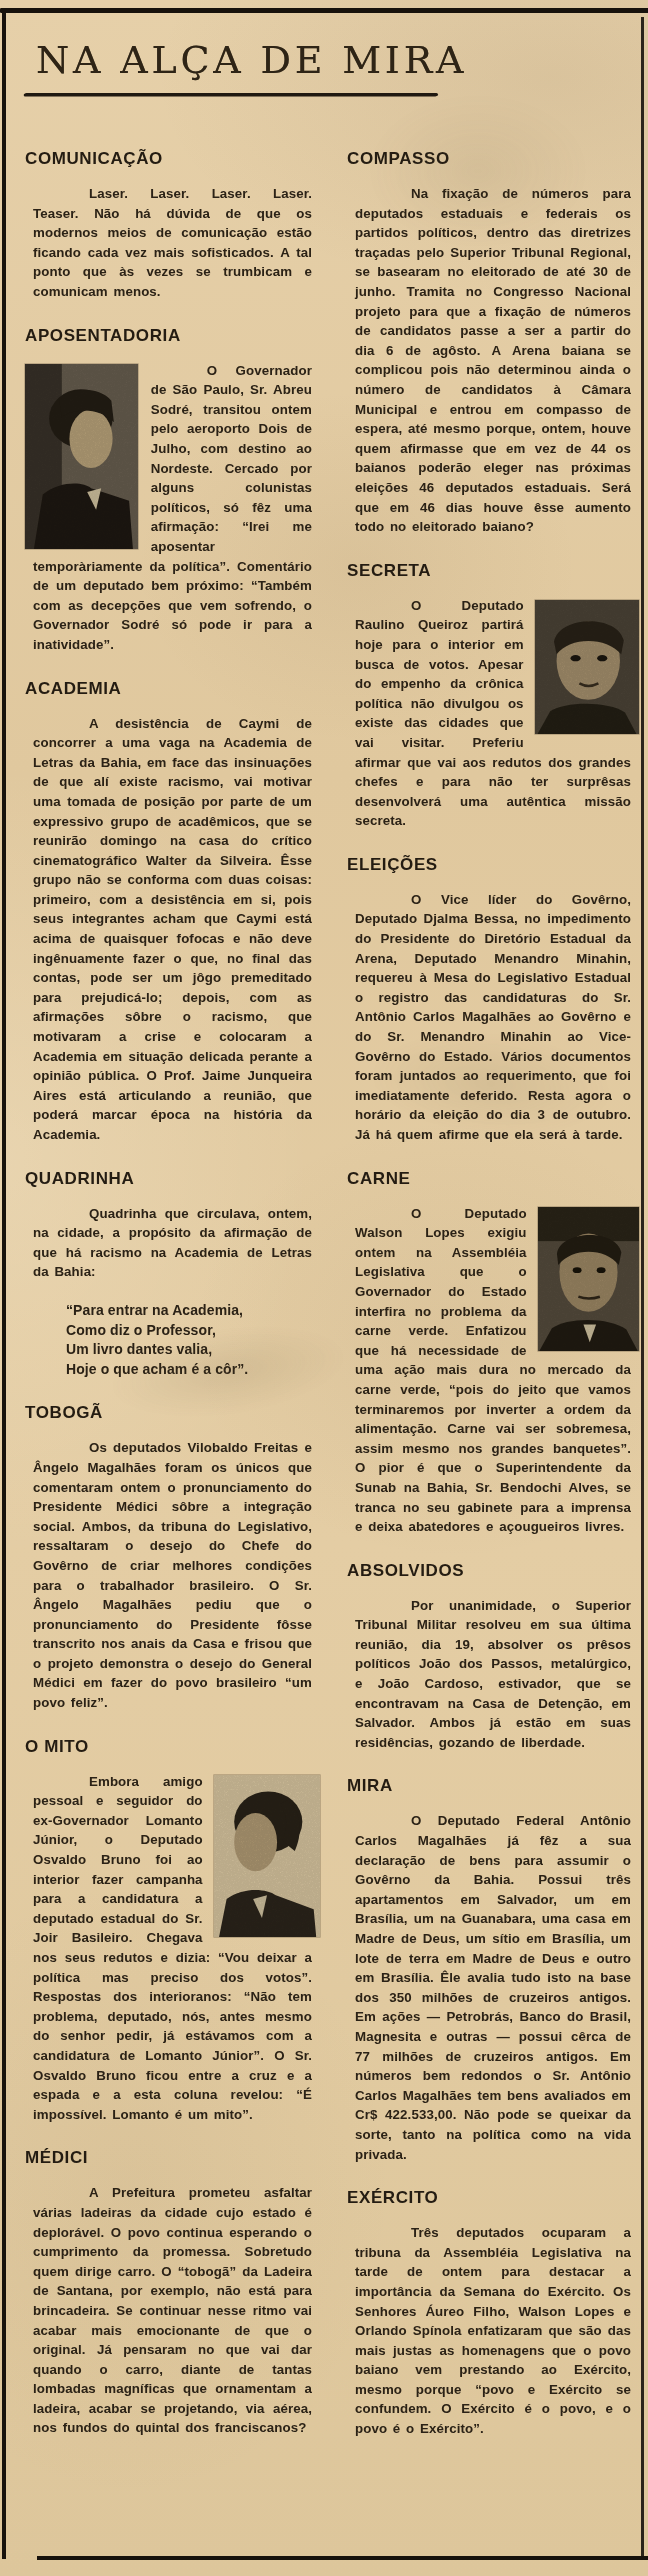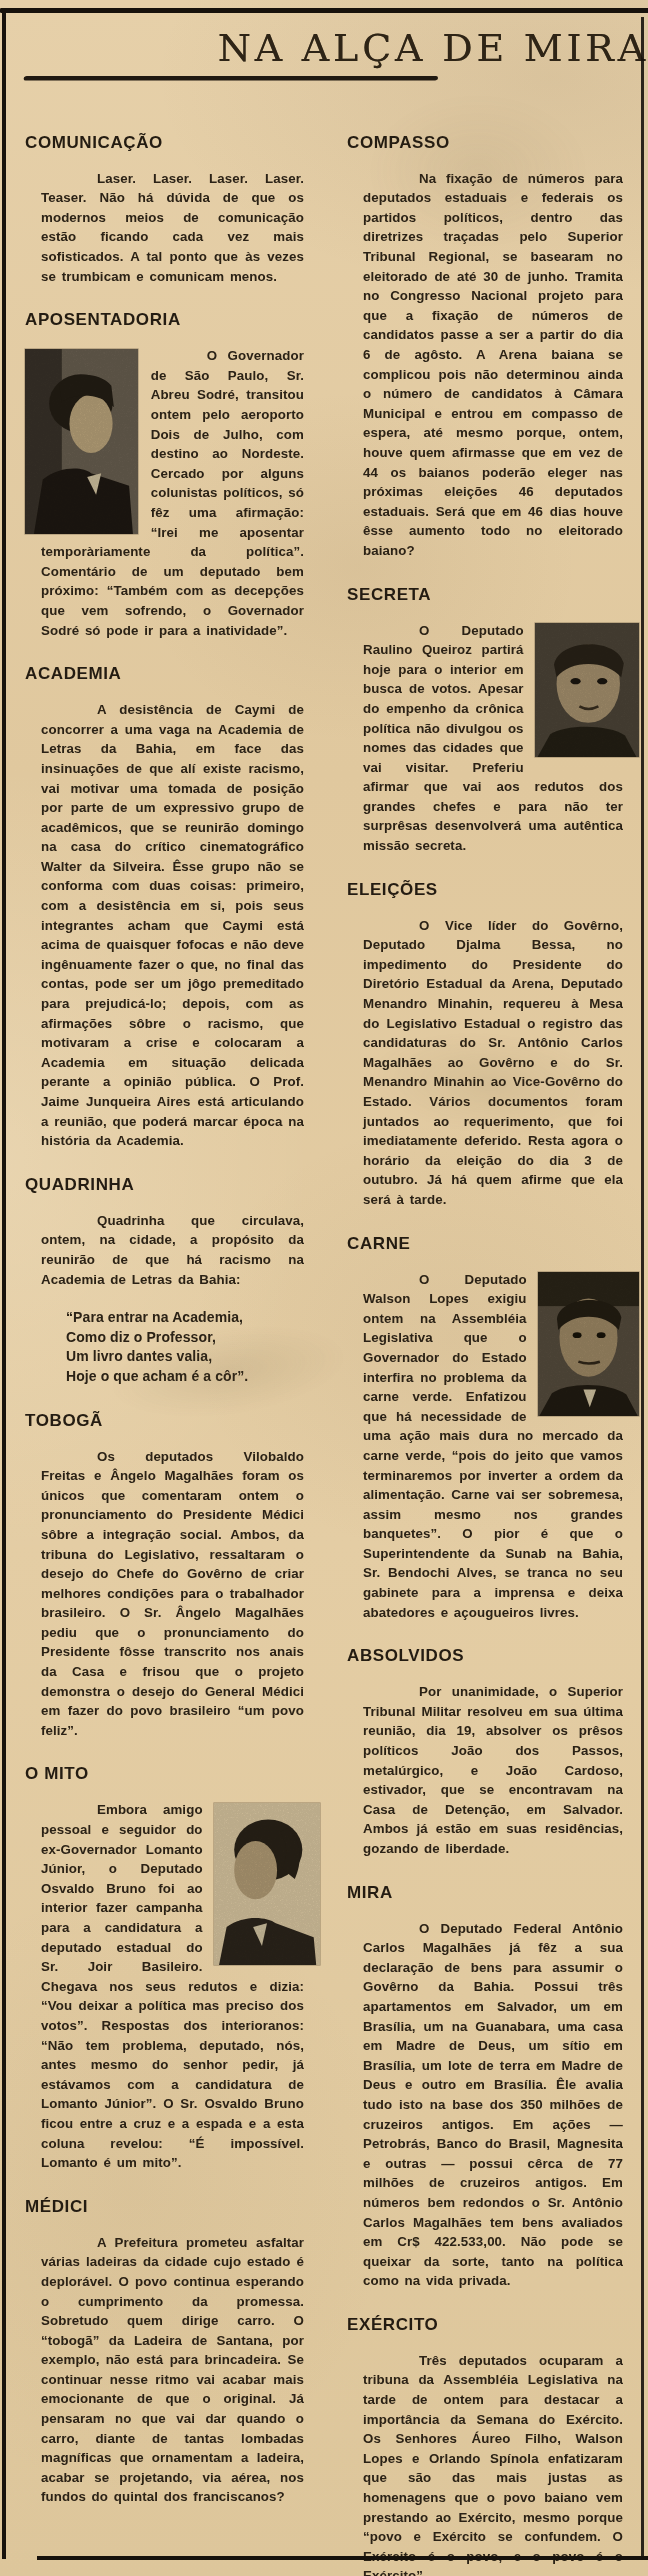--- a/index.html
+++ b/index.html
@@ -20,46 +20,45 @@
   }
   
   .frame{position:absolute;background:#17120c;}
   .frame-top{left:0;top:7.6px;width:649px;height:5.7px;border-radius:1.3px;}
   .frame-left{left:1.9px;top:7.6px;width:3.8px;height:2551px;}
   .frame-right{left:641px;top:16.5px;width:3.2px;height:2542px;opacity:.9;}
   .frame-bottom{left:37px;top:2556px;width:612px;height:3.8px;}
   
   .masthead{padding:29px 0 0 24px;}
   .masthead h1{
-    margin:0;
+    margin:12px;
     font-family:"DejaVu Serif", serif;
     font-weight:500;
     font-size:38px;
     line-height:1.05;
     letter-spacing:3.8px;
     color:#2e2416;
     text-shadow:0 0 0.6px rgba(46,36,22,.6);
-    text-align:right;
   }
   .title-rule{margin:7.6px 0 0 1.3px;width:413px;height:3.2px;background:#201911;border-radius:1.9px;
     box-shadow:-1.3px 0.6px 0 #201911;}
   
   .columns{display:flex;gap:27px;padding:53px 0 0 25px;}
   .col{width:295px;}
   .col.right{width:292px;}
   section{margin:0 0 24px 0;}
   h2{
     margin:0 0 15px 0;
     font-size:17px;
     font-weight:800;
     letter-spacing:0.6px;
     color:#241c12;
   }
   p.body{
-    margin:16px;
+    margin:8px;
     font-size:13.3px;
     font-weight:700;
     line-height:19.6px;
     letter-spacing:0.1px;
     word-spacing:1.9px;
     text-align:justify;
     text-indent:56px;
     color:#2b2216;
   }
   .verse{margin:19px 0 0 41px;}
@@ -136,21 +135,21 @@
         <p class="body">O Governador de São Paulo, Sr. Abreu Sodré, transitou ontem pelo aeroporto Dois de Julho, com destino ao Nordeste. Cercado por alguns colunistas políticos, só fêz uma afirmação: “Irei me aposentar temporàriamente da política”. Comentário de um deputado bem próximo: “Também com as decepções que vem sofrendo, o Governador Sodré só pode ir para a inatividade”.</p>
       </section>
 
       <section>
         <h2>ACADEMIA</h2>
         <p class="body">A desistência de Caymi de concorrer a uma vaga na Academia de Letras da Bahia, em face das insinuações de que alí existe racismo, vai motivar uma tomada de posição por parte de um expressivo grupo de acadêmicos, que se reunirão domingo na casa do crítico cinematográfico Walter da Silveira. Êsse grupo não se conforma com duas coisas: primeiro, com a desistência em si, pois seus integrantes acham que Caymi está acima de quaisquer fofocas e não deve ingênuamente fazer o que, no final das contas, pode ser um jôgo premeditado para prejudicá-lo; depois, com as afirmações sôbre o racismo, que motivaram a crise e colocaram a Academia em situação delicada perante a opinião pública. O Prof. Jaime Junqueira Aires está articulando a reunião, que poderá marcar época na história da Academia.</p>
       </section>
 
       <section>
         <h2>QUADRINHA</h2>
-        <p class="body">Quadrinha que circulava, ontem, na cidade, a propósito da reunirão de que há racismo na Academia de Letras da Bahia:</p>
+        <p class="body">Quadrinha que circulava, ontem, na cidade, a propósito da afirmação de que há racismo na Academia de Letras da Bahia:</p>
         <div class="verse">
           <span>“Para entrar na Academia,</span>
           <span>Como diz o Professor,</span>
           <span>Um livro dantes valia,</span>
           <span>Hoje o que acham é a côr”.</span>
         </div>
       </section>
 
       <section>
         <h2>TOBOGÃ</h2>
@@ -206,21 +205,21 @@
             <rect width="164" height="212" fill="#4e4639"></rect>
             <ellipse cx="84" cy="96" rx="50" ry="62" fill="#ab9571"></ellipse>
             <path d="M30,66 C38,24 130,22 140,64 L136,86 C112,58 56,58 34,86 Z" fill="#2a2318"></path>
             <ellipse cx="64" cy="92" rx="8" ry="5" fill="#1c1710"></ellipse>
             <ellipse cx="106" cy="92" rx="8" ry="5" fill="#1c1710"></ellipse>
             <path d="M70,132 Q84,140 100,132" stroke="#3a2f20" stroke-width="4" fill="none"></path>
             <path d="M4,212 L24,176 C48,160 116,160 142,178 L160,212 Z" fill="#252015"></path>
             <rect width="164" height="212" filter="url(#g3)" opacity="0.16"></rect>
           </svg>
         </div>
-        <p class="body">O Deputado Raulino Queiroz partirá hoje para o interior em busca de votos. Apesar do empenho da crônica política não divulgou os nomes das cidades que vai visitar. Preferiu afirmar que vai aos redutos dos grandes chefes e para não ter surprêsas desenvolverá uma autêntica missão secreta.</p>
+        <p class="body">O Deputado Raulino Queiroz partirá hoje para o interior em busca de votos. Apesar do empenho da crônica política não divulgou os existe das cidades que vai visitar. Preferiu afirmar que vai aos redutos dos grandes chefes e para não ter surprêsas desenvolverá uma autêntica missão secreta.</p>
       </section>
 
       <section>
         <h2>ELEIÇÕES</h2>
         <p class="body">O Vice líder do Govêrno, Deputado Djalma Bessa, no impedimento do Presidente do Diretório Estadual da Arena, Deputado Menandro Minahin, requereu à Mesa do Legislativo Estadual o registro das candidaturas do Sr. Antônio Carlos Magalhães ao Govêrno e do Sr. Menandro Minahin ao Vice-Govêrno do Estado. Vários documentos foram juntados ao requerimento, que foi imediatamente deferido. Resta agora o horário da eleição do dia 3 de outubro. Já há quem afirme que ela será à tarde.</p>
       </section>
 
       <section>
         <h2>CARNE</h2>
         <div class="photo fr ph-carne">

